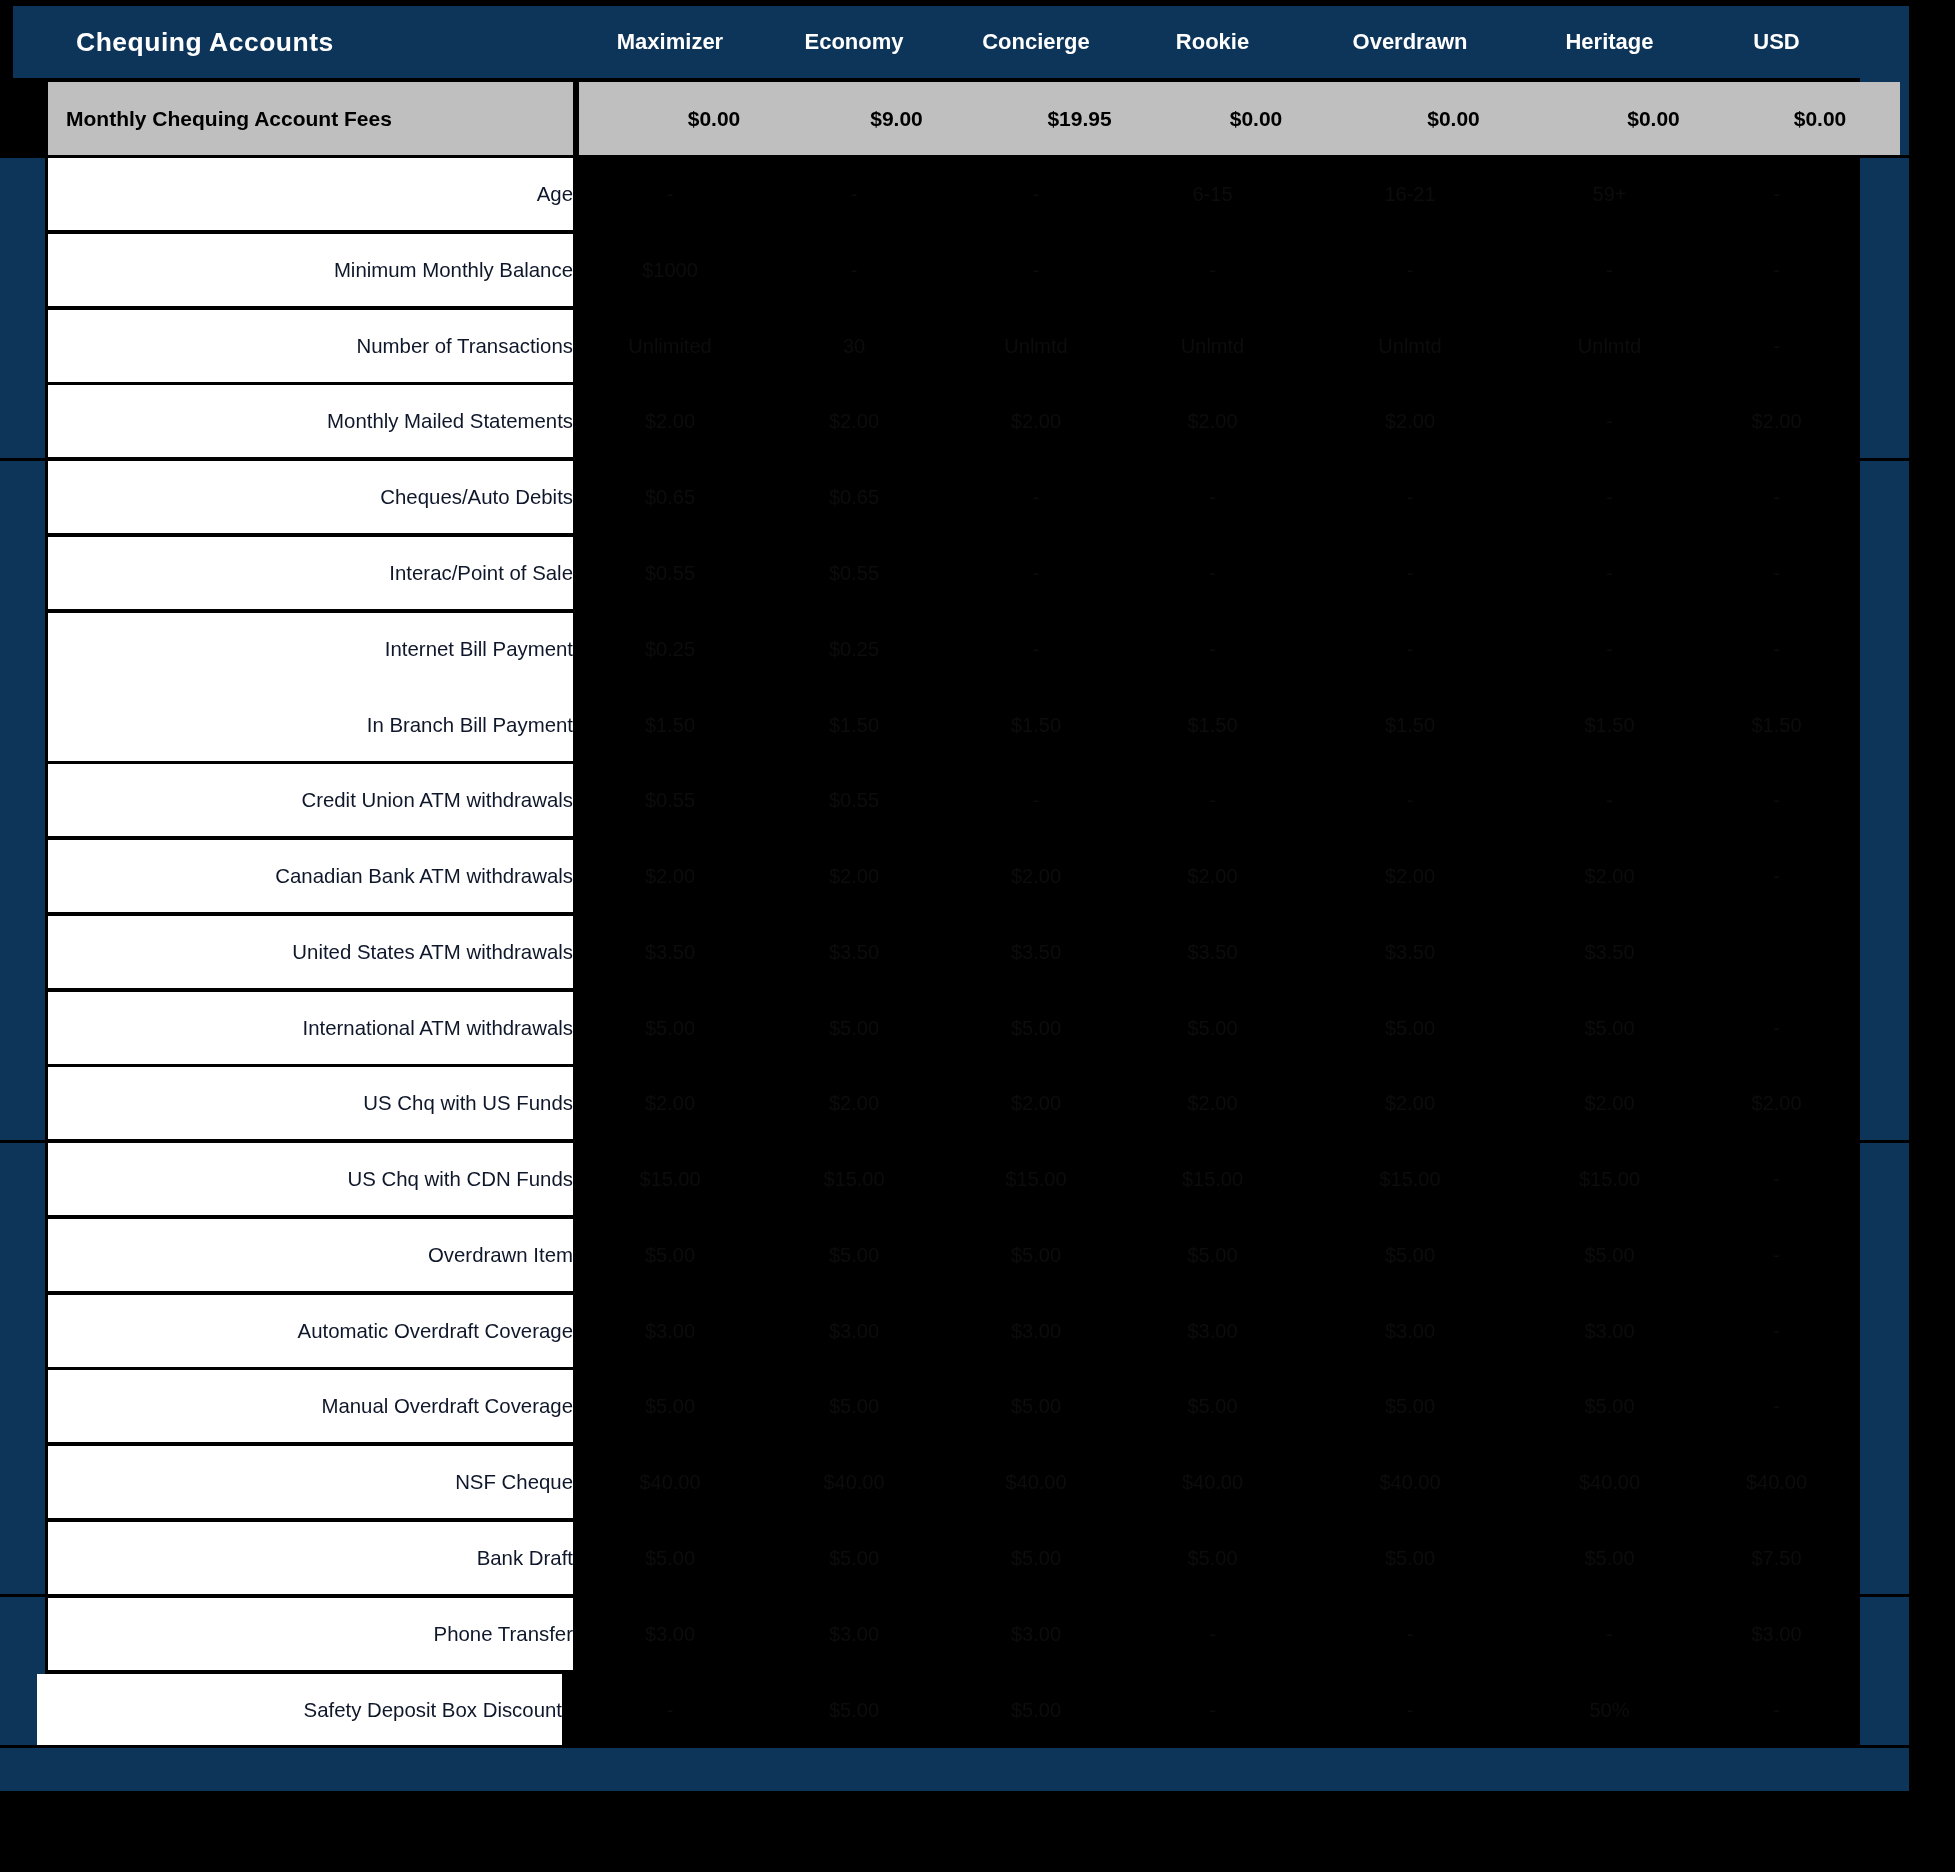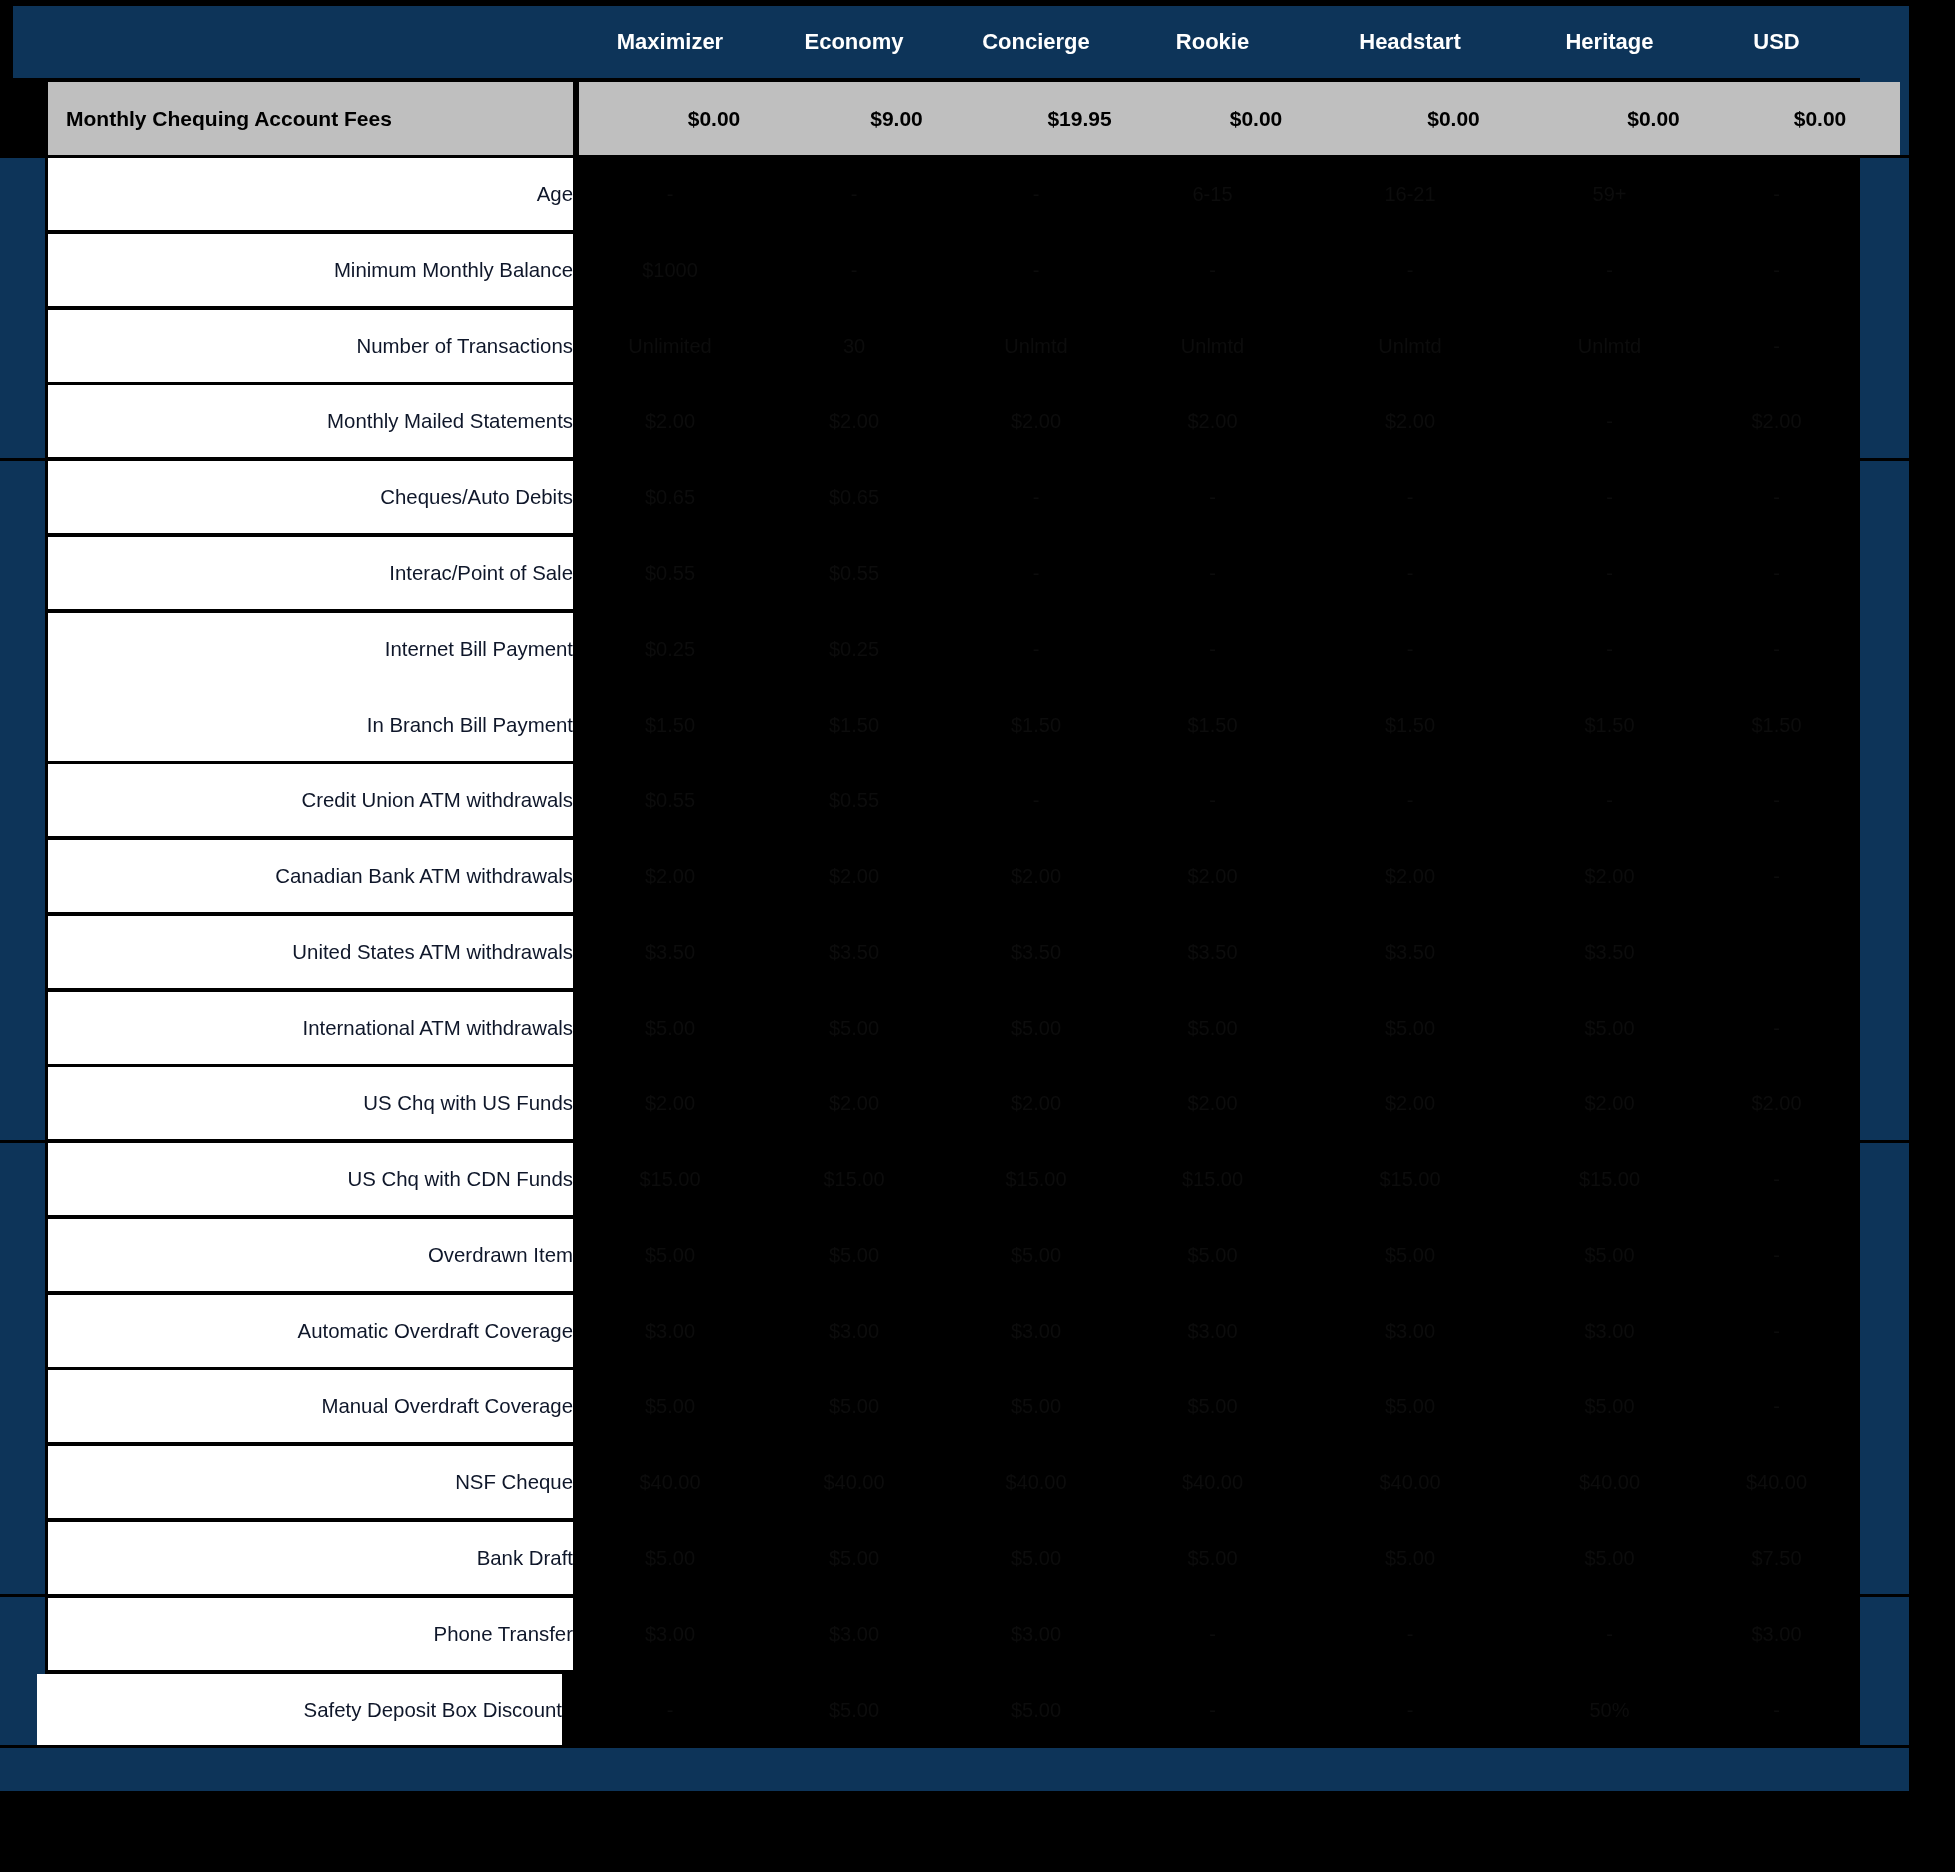--- a/index.html
+++ b/index.html
@@ -36,27 +36,28 @@
 
 <div id="stage">
   <div class="abs" id="navy-canvas"></div>
   <div class="abs" id="top-black-strip"></div>
   <div class="abs" id="right-black-edge"></div>
   <div class="abs" id="bottom-black"></div>
   <div class="abs" id="corner-black-a"></div>
   <div class="abs" id="corner-black-b"></div>
   <div class="abs" id="table-body"></div>
 
+  <div class="abs" id="page-title">Chequing Accounts</div>
 
   <div id="headers">
       <div class="abs col-header" style="left: 575px; width: 190px;">Maximizer</div>
       <div class="abs col-header" style="left: 766px; width: 176px;">Economy</div>
       <div class="abs col-header" style="left: 941px; width: 190px;">Concierge</div>
       <div class="abs col-header" style="left: 1131px; width: 163px;">Rookie</div>
-      <div class="abs col-header" style="left: 1294px; width: 232px;">Headstart</div>
+      <div class="abs col-header" style="left: 1294px; width: 232px;">Overdrawn</div>
       <div class="abs col-header" style="left: 1526px; width: 167px;">Heritage</div>
       <div class="abs col-header" style="left: 1693px; width: 167px;">USD</div>
     </div>
   <div id="fees-row">
       <div class="abs fees-cell fees-label" style="left: 48px; width: 507px;">Monthly Chequing Account Fees</div>
       <div class="abs fees-cell fees-value" style="left: 579px; width: 184px;">$0.00</div>
       <div class="abs fees-cell fees-value" style="left: 769px; width: 169px;">$9.00</div>
       <div class="abs fees-cell fees-value" style="left: 945px; width: 183px;">$19.95</div>
       <div class="abs fees-cell fees-value" style="left: 1135px; width: 156px;">$0.00</div>
       <div class="abs fees-cell fees-value" style="left: 1298px; width: 225px;">$0.00</div>

